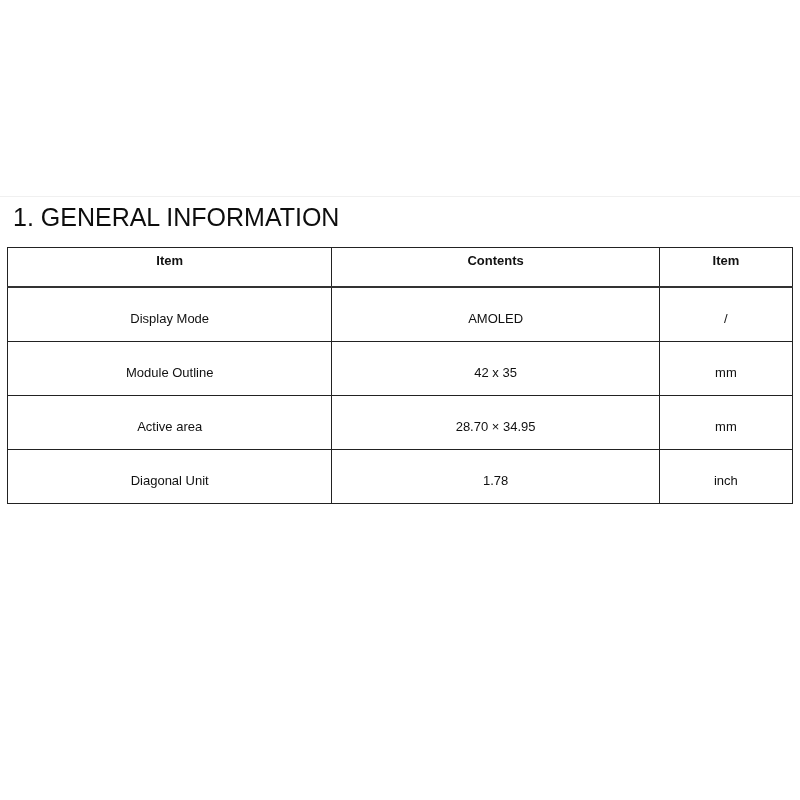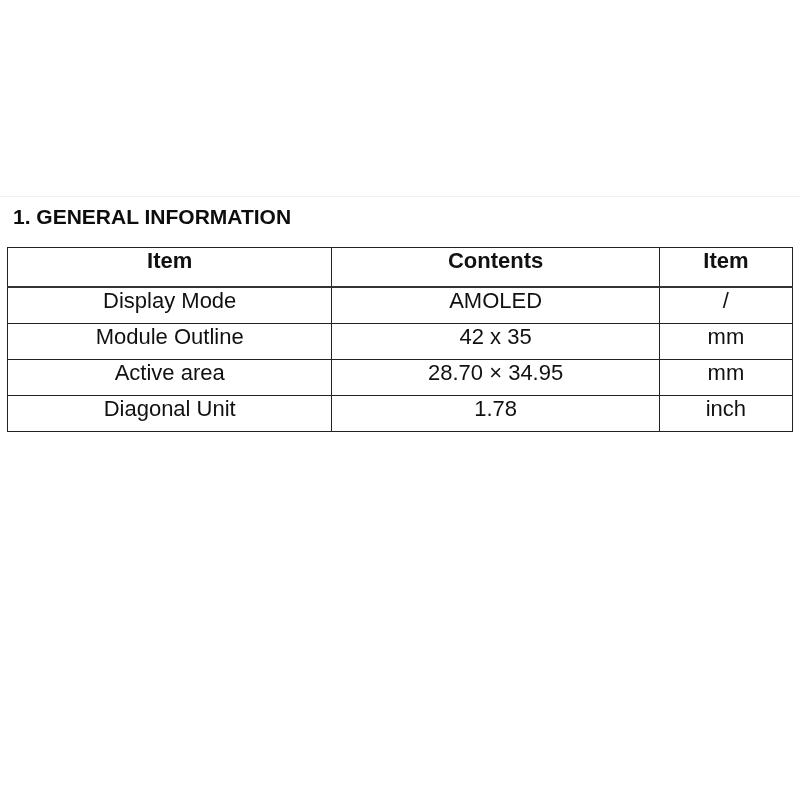--- a/index.html
+++ b/index.html
@@ -21,53 +21,53 @@
       top: 196px;
       width: 800px;
       height: 1px;
       background: #f0f0f0;
     }
     .section-title {
       position: absolute;
       left: 13px;
       top: 203px;
       margin: 0;
-      font-size: 21px;
-      font-weight: bold;
+      font-size: 25px;
+      font-weight: normal;
       letter-spacing: 0px;
       color: #0d0d0d;
       line-height: 28px;
     }
     .spec-table {
       position: absolute;
       left: 7px;
       top: 247px;
       width: 786px;
       border-collapse: collapse;
       table-layout: fixed;
     }
     .spec-table th,
     .spec-table td {
       border: 1.5px solid #222222;
       text-align: center;
       vertical-align: top;
       padding: 0;
-      font-size: 22px;
+      font-size: 13px;
       line-height: 24px;
       color: #111111;
     }
     .spec-table th {
       height: 37px;
       font-weight: bold;
       padding-top: 1px;
       border-bottom: 2.5px solid #333333;
     }
     .spec-table td {
       height: 34px;
-      padding-top: 1px;
+      padding-top: 19px;
     }
     .col-item { width: 324px; }
     .col-contents { width: 327px; }
     .col-unit { width: 133px; }
   </style>
 </head>
 <body>
 
 <div class="top-divider"></div>
 

